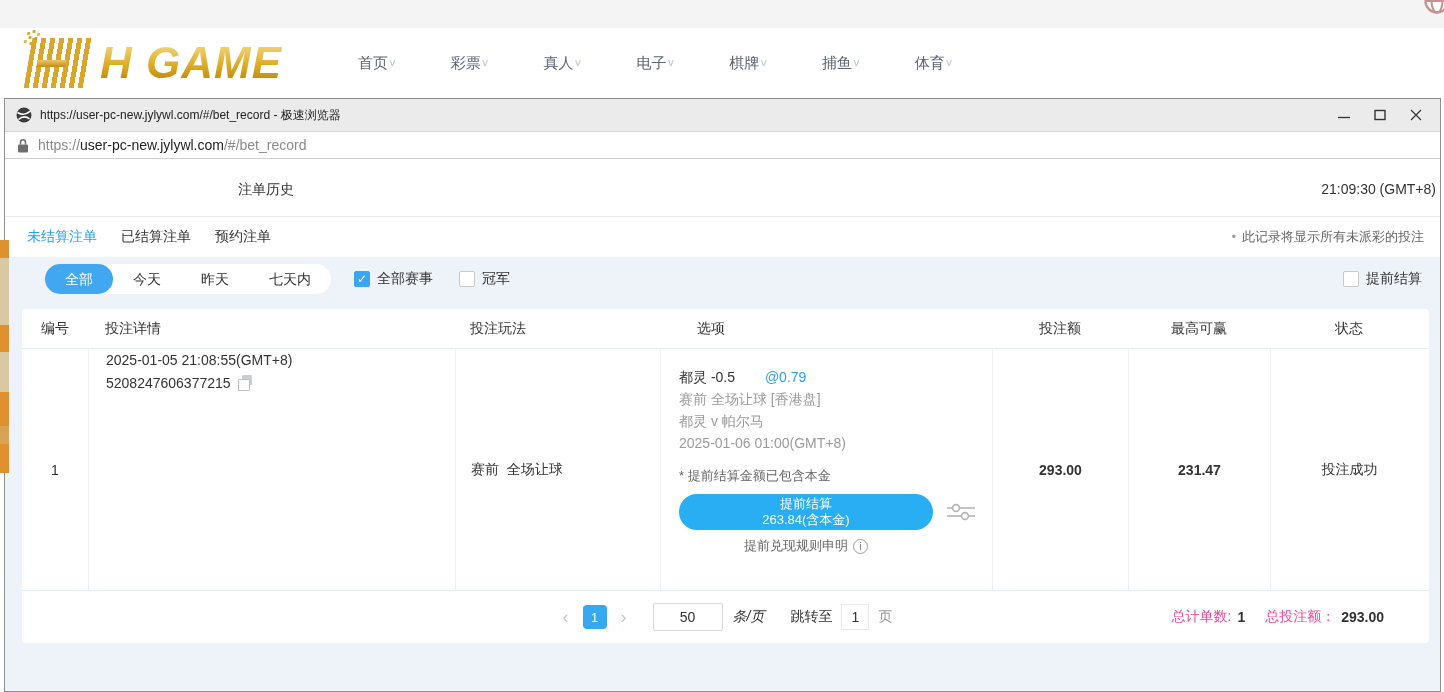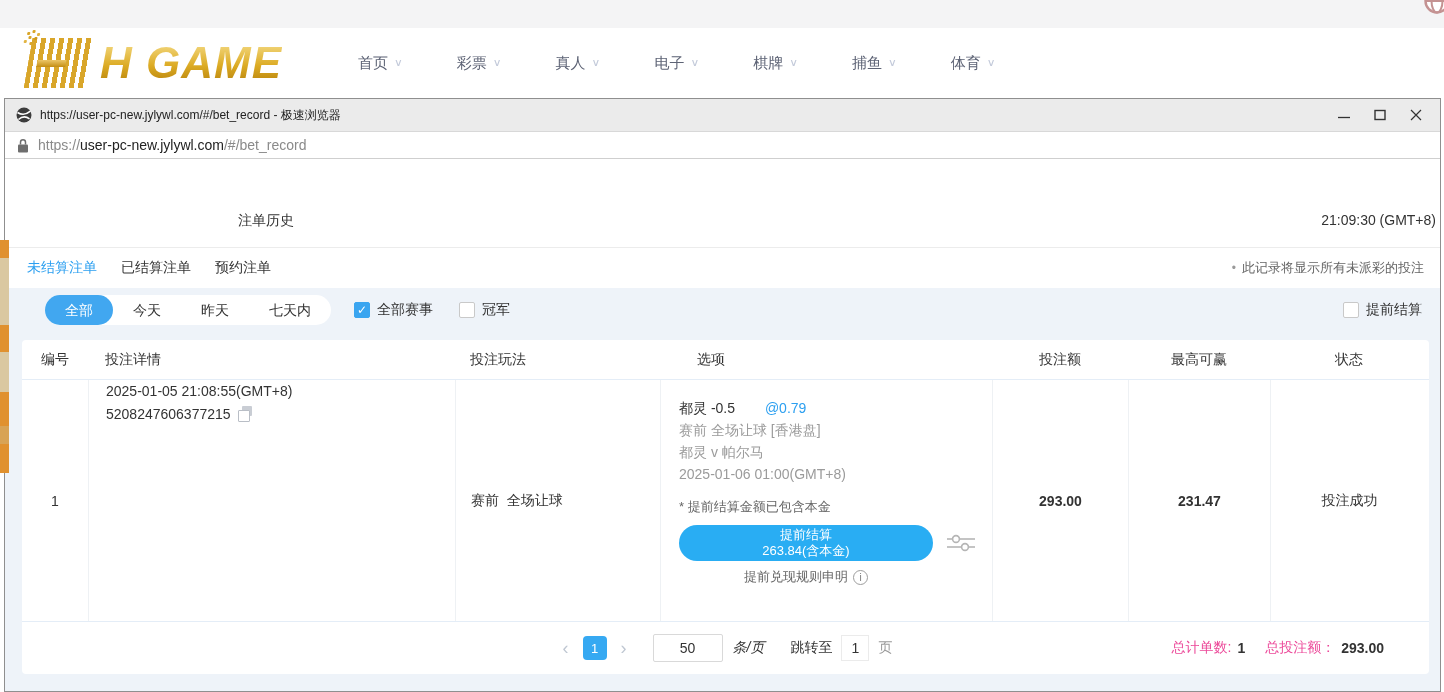--- a/index.html
+++ b/index.html
@@ -18,37 +18,37 @@
   }
   .logo-bars::after { content:""; position:absolute; left:9px; right:22px; top:22px; height:7px;
     background:linear-gradient(180deg,#ecc668,#c48d12); }
   .logo-bars::before { content:""; position:absolute; left:-6px; top:-6px; width:3px; height:3px;
     background:#d9a62a; border-radius:1px;
     box-shadow:5px -2px #d9a62a, 10px 1px #e2b544, 2px 4px #d9a62a, 8px 5px #cf9a1d, -2px 8px #e2b544, 4px 10px #d9a62a; }
   .logo-text { margin-left:12px; font-size:44px; font-weight:bold; font-style:italic; letter-spacing:1px;
     background:linear-gradient(180deg,#f4da84 8%,#dcab24 55%,#b8830c 92%);
     -webkit-background-clip:text; background-clip:text; color:transparent; }
   .main-nav { position:absolute; left:358px; top:0; height:70px; display:flex; align-items:center; gap:54px; }
-  .nav-item { display:flex; align-items:center; gap:6px; font-size:15px; color:#5d6375; cursor:pointer; white-space:nowrap; }
+  .nav-item { display:flex; align-items:center; font-size:15px; color:#5d6375; cursor:pointer; white-space:nowrap; }
   .nav-chevron { color:#c3cada; font-size:12px; transform:scaleY(.85); }
   
   .browser { position:absolute; left:4px; top:98px; width:1437px; bottom:0;
     border:1px solid #8f8f8f; background:#fff; }
   .titlebar { height:33px; background:#ebebeb; border-bottom:1px solid #d8d8d8;
     display:flex; align-items:center; padding:0 6px 0 11px; }
   .favicon { margin-right:8px; flex:0 0 auto; }
   .title-text { font-size:12px; color:#222; flex:1; }
   .win-controls { display:flex; align-items:center; }
   .wc { width:36px; height:28px; display:flex; align-items:center; justify-content:center; cursor:pointer; }
   .urlbar { height:27px; background:#fff; border-bottom:1px solid #cfcfcf;
     display:flex; align-items:center; padding:0 12px; gap:9px; }
   .url-text { font-size:14px; color:#8a8a8a; cursor:text; }
   .url-host { color:#222; }
   
-  .page { position:absolute; top:61px; left:0; right:0; bottom:0; background:#fff; overflow:hidden;margin-top:31px; }
+  .page { position:absolute; top:61px; left:0; right:0; bottom:0; background:#fff; overflow:hidden; }
   .page-header { height:57px; border-bottom:1px solid #ececec; position:relative; }
   .page-title { position:absolute; left:233px; top:21px; font-size:14px; color:#333; }
   .clock { position:absolute; right:4px; top:21px; font-size:14px; color:#333; }
   .tabs-row { height:40px; display:flex; align-items:center; padding-left:22px; position:relative; }
   .tab { font-size:14px; color:#333; margin-right:24px; cursor:pointer; }
   .tab.active { color:#2b9ff0; }
   .record-note { position:absolute; right:16px; font-size:13px; color:#666; display:flex; align-items:center; gap:6px; }
   .bullet { color:#999; font-size:12px; }
   .page-body { position:absolute; top:97px; left:0; right:0; bottom:0; background:#eef3f9; }
   

